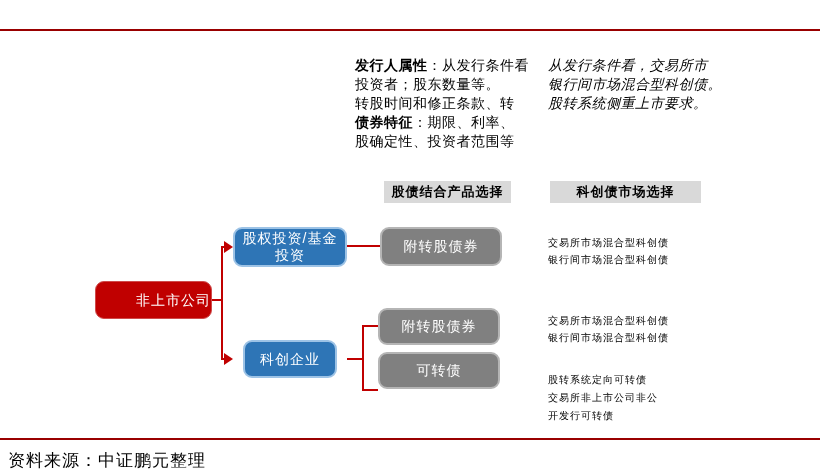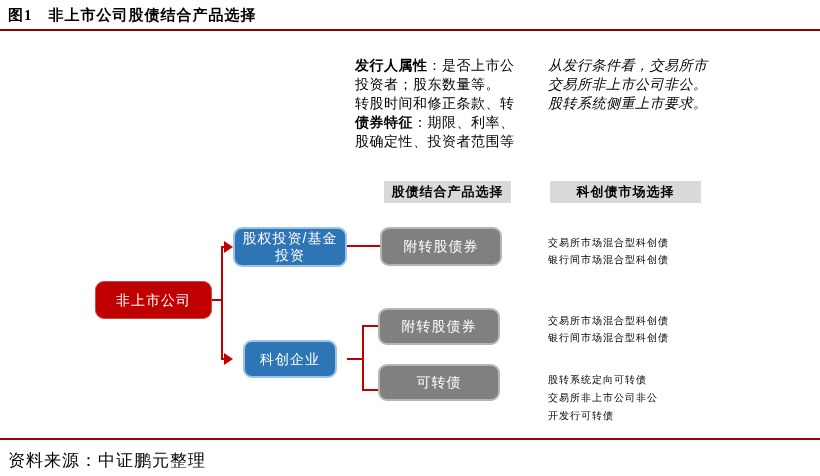--- a/index.html
+++ b/index.html
@@ -19,21 +19,21 @@
   .note b{font-weight:bold;}
   .hdr{
     position:absolute;top:181px;height:22px;background:var(--header-bar,#D9D9D9);
     font-size:13px;font-weight:bold;text-align:center;line-height:22px;letter-spacing:1px;
   }
   .box{
     position:absolute;border-radius:9px;color:#fff;display:flex;flex-direction:column;
     align-items:center;justify-content:center;text-align:center;
     font-size:14px;line-height:17px;letter-spacing:1px;box-sizing:border-box;
   }
-  .box.red{background:var(--root-box,#C00000);border:1px solid #cf4a4a;}
+  .box.red{background:var(--root-box,#C00000);border:1px solid #cf4a4a;align-items:flex-end;}
   .box.blue{background:var(--branch-box,#2E75B6);border:2px solid #9DC3E6;}
   .box.gray{background:var(--product-box,#808080);border:2px solid #B5B5B5;}
   .hline,.vline{position:absolute;background:var(--connector,#C00000);}
   .hline{height:2px;}
   .vline{width:2px;}
   .arrow{
     position:absolute;width:0;height:0;
     border-top:6px solid transparent;border-bottom:6px solid transparent;
     border-left:9px solid var(--connector,#C00000);
   }
@@ -43,34 +43,33 @@
   .source{
     position:absolute;left:8px;top:449px;font-size:17px;letter-spacing:1px;
     font-family:"Liberation Serif","DejaVu Serif",serif;white-space:nowrap;
   }
 </style>
 </head>
 <body>
 
 <div id="canvas">
 
-  <div class="title">图1　非上市公司股债结合产品选择</div>
   <div class="rule top"></div>
 
   <div class="note" style="left:355px;top:56px;">
-    <div class="ln"><b>发行人属性</b><span>：是否上市公</span></div>
+    <div class="ln"><b>发行人属性</b><span>：从发行条件看</span></div>
     <div class="ln"><b></b><span>投资者；股东数量等。</span></div>
     <div class="ln"><b></b><span>转股时间和修正条款、转</span></div>
     <div class="ln"><b>债券特征</b><span>：期限、利率、</span></div>
     <div class="ln"><b></b><span>股确定性、投资者范围等</span></div>
   </div>
 
   <div class="note" style="left:548px;top:56px;font-style:italic;">
     <div class="ln">从发行条件看，交易所市</div>
-    <div class="ln">交易所非上市公司非公。</div>
+    <div class="ln">银行间市场混合型科创债。</div>
     <div class="ln">股转系统侧重上市要求。</div>
   </div>
 
   <div class="hdr" style="left:384px;width:127px;">股债结合产品选择</div>
   <div class="hdr" style="left:550px;width:151px;">科创债市场选择</div>
 
   <div class="hline" style="left:212px;top:299px;width:10px;"></div>
   <div class="vline" style="left:221px;top:246px;height:114px;"></div>
   <div class="hline" style="left:221px;top:246px;width:5px;"></div>
   <div class="arrow" style="left:224px;top:241px;"></div>
@@ -92,21 +91,21 @@
   </div>
   <div class="box blue" style="left:243px;top:340px;width:94px;height:38px;">
     <div>科创企业</div>
   </div>
   <div class="box gray" style="left:380px;top:227px;width:122px;height:39px;">
     <div>附转股债券</div>
   </div>
   <div class="box gray" style="left:378px;top:308px;width:122px;height:37px;">
     <div>附转股债券</div>
   </div>
-  <div class="box gray" style="left:378px;top:364px;width:122px;height:37px;">
+  <div class="box gray" style="left:378px;top:352px;width:122px;height:37px;">
     <div>可转债</div>
   </div>
 
   <div class="ann" style="left:548px;top:234px;">
     <div class="ln">交易所市场混合型科创债</div>
     <div class="ln">银行间市场混合型科创债</div>
   </div>
   <div class="ann" style="left:548px;top:312px;">
     <div class="ln">交易所市场混合型科创债</div>
     <div class="ln">银行间市场混合型科创债</div>

